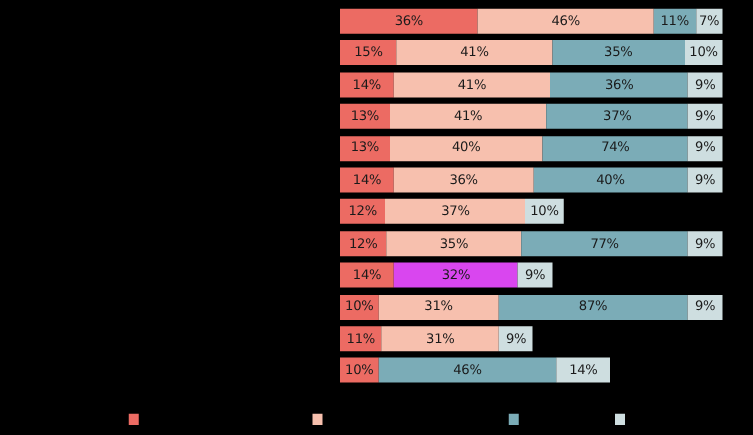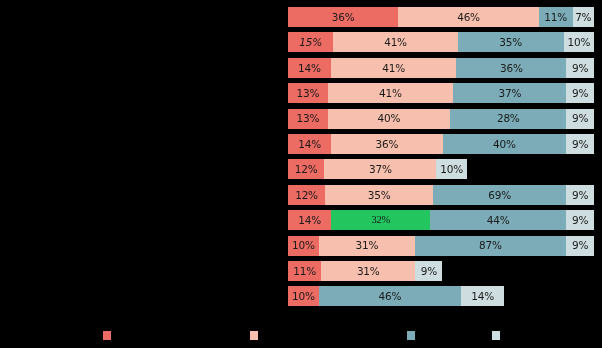--- a/index.html
+++ b/index.html
@@ -24,21 +24,21 @@
   
   #plot-area {
     position: absolute;
     left: 272px;
     top: 7px;
     width: 306px;
     height: 298px;
   }
   .bar-row {
     position: absolute;
-    left: 16px;
+    left: 0;
     width: 100%;
     height: 20px;
     display: flex;
     flex-direction: row;
     align-items: flex-start;
   }
   .bar-seg {
     height: 100%;
     display: flex;
     align-items: center;
@@ -126,21 +126,21 @@
           <span>46%</span>
         </div>
         <div class="bar-seg" style="background: rgb(123, 172, 183); width: 11%; color: rgb(26, 26, 26);">
           <span>11%</span>
         </div>
         <div class="bar-seg" style="background: rgb(206, 222, 224); width: 7%; color: rgb(26, 26, 26);">
           <span>7%</span>
         </div>
       </div>
       <div class="bar-row" style="top: 25.4px;">
-        <div class="bar-seg" style="background: rgb(236, 107, 99); width: 14.8515%; color: rgb(26, 26, 26); font-style: italic;">
+        <div class="bar-seg" style="background: rgb(236, 107, 99); width: 14.8515%; color: rgb(26, 26, 26);">
           <span>15%</span>
         </div>
         <div class="bar-seg" style="background: rgb(247, 192, 174); width: 40.5941%; color: rgb(26, 26, 26);">
           <span>41%</span>
         </div>
         <div class="bar-seg" style="background: rgb(123, 172, 183); width: 34.6535%; color: rgb(26, 26, 26);">
           <span>35%</span>
         </div>
         <div class="bar-seg" style="background: rgb(206, 222, 224); width: 9.90099%; color: rgb(26, 26, 26);">
           <span>10%</span>
@@ -175,21 +175,21 @@
         </div>
       </div>
       <div class="bar-row" style="top: 101.6px;">
         <div class="bar-seg" style="background: rgb(236, 107, 99); width: 13%; color: rgb(26, 26, 26);">
           <span>13%</span>
         </div>
         <div class="bar-seg" style="background: rgb(247, 192, 174); width: 40%; color: rgb(26, 26, 26);">
           <span>40%</span>
         </div>
         <div class="bar-seg" style="background: rgb(123, 172, 183); width: 38%; color: rgb(26, 26, 26);">
-          <span>28%</span>
+          <span>74%</span>
         </div>
         <div class="bar-seg" style="background: rgb(206, 222, 224); width: 9%; color: rgb(26, 26, 26);">
           <span>9%</span>
         </div>
       </div>
       <div class="bar-row" style="top: 127px;">
         <div class="bar-seg" style="background: rgb(236, 107, 99); width: 14.1414%; color: rgb(26, 26, 26);">
           <span>14%</span>
         </div>
         <div class="bar-seg" style="background: rgb(247, 192, 174); width: 36.3636%; color: rgb(26, 26, 26);">
@@ -214,35 +214,32 @@
         </div>
       </div>
       <div class="bar-row" style="top: 177.8px;">
         <div class="bar-seg" style="background: rgb(236, 107, 99); width: 12.1212%; color: rgb(26, 26, 26);">
           <span>12%</span>
         </div>
         <div class="bar-seg" style="background: rgb(247, 192, 174); width: 35.3535%; color: rgb(26, 26, 26);">
           <span>35%</span>
         </div>
         <div class="bar-seg" style="background: rgb(123, 172, 183); width: 43.4343%; color: rgb(26, 26, 26);">
-          <span>69%</span>
+          <span>77%</span>
         </div>
         <div class="bar-seg" style="background: rgb(206, 222, 224); width: 9.09091%; color: rgb(26, 26, 26);">
           <span>9%</span>
         </div>
       </div>
       <div class="bar-row" style="top: 203.2px;">
         <div class="bar-seg" style="background: rgb(236, 107, 99); width: 14.1414%; color: rgb(26, 26, 26);">
           <span>14%</span>
         </div>
-        <div class="bar-seg" style="background: #22c55e; width: 32.3232%; color: rgb(26, 26, 26); font-family: Liberation Serif, serif;">
+        <div class="bar-seg" style="background: #d946ef; width: 32.3232%; color: rgb(26, 26, 26);">
           <span>32%</span>
-        </div>
-        <div class="bar-seg" style="background: rgb(123, 172, 183); width: 44.4444%; color: rgb(26, 26, 26);">
-          <span>44%</span>
         </div>
         <div class="bar-seg" style="background: rgb(206, 222, 224); width: 9.09091%; color: rgb(26, 26, 26);">
           <span>9%</span>
         </div>
       </div>
       <div class="bar-row" style="top: 228.6px;">
         <div class="bar-seg" style="background: rgb(236, 107, 99); width: 10.101%; color: rgb(26, 26, 26);">
           <span>10%</span>
         </div>
         <div class="bar-seg" style="background: rgb(247, 192, 174); width: 31.3131%; color: rgb(26, 26, 26);">

